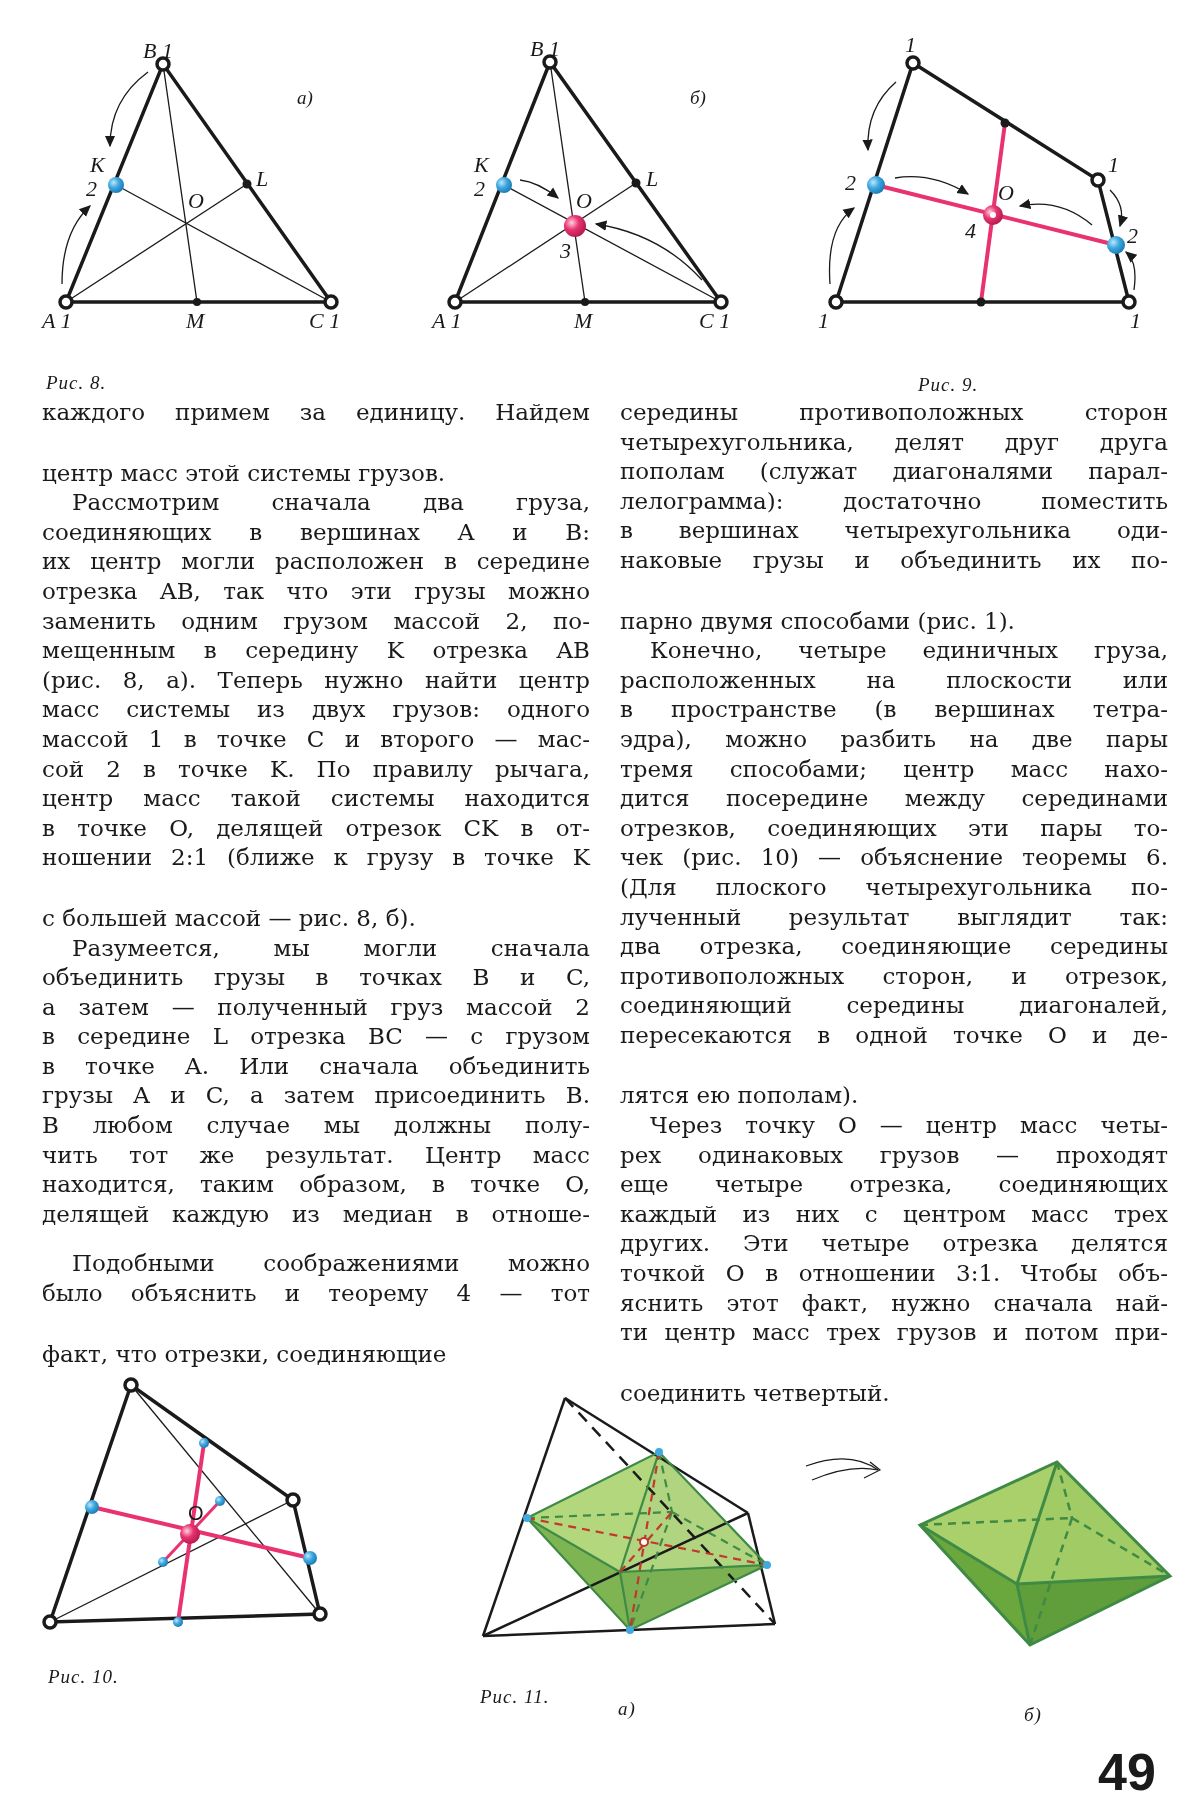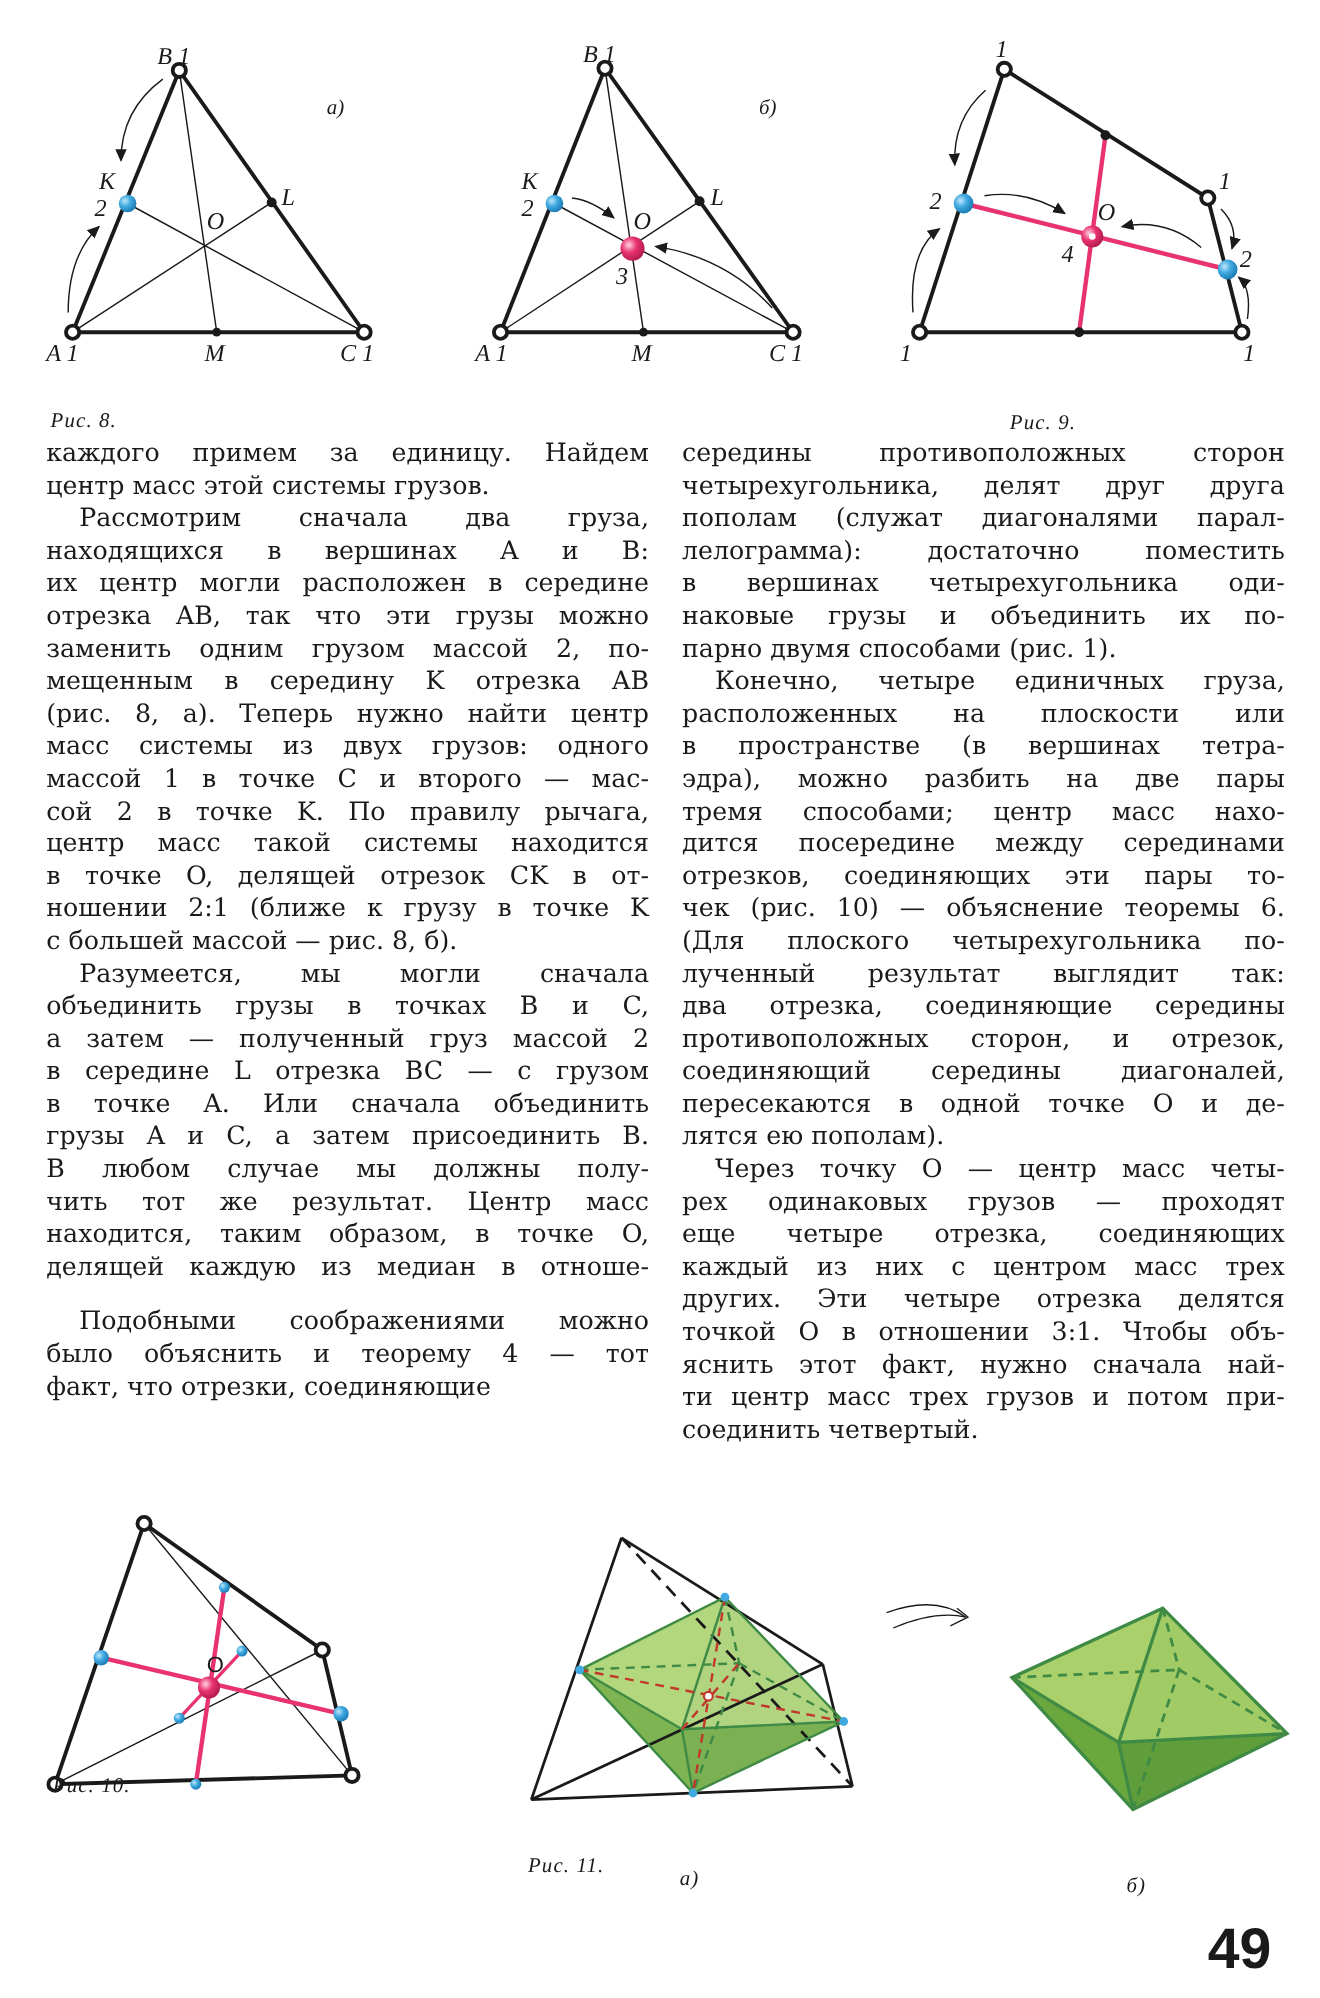--- a/index.html
+++ b/index.html
@@ -4,21 +4,21 @@
 <style>
   html, body { margin:0; padding:0; background:#ffffff; }
   body { width:1200px; height:1816px; position:relative; overflow:hidden;
          font-family:"DejaVu Serif","Liberation Serif",serif; color:#1a1a1a; }
   .fig { position:absolute; }
   .fig svg { display:block; overflow:visible; }
   .lbl { font-family:"Liberation Serif","DejaVu Serif",serif; font-style:italic; font-size:22px; fill:#1a1a1a; }
   .cap { position:absolute; font-family:"Liberation Serif","DejaVu Serif",serif; font-style:italic; font-size:19px; letter-spacing:1px;margin-top:24px; }
   .col { position:absolute; width:548px; font-size:23px; line-height:29.6px; }
   .col p { margin:0; text-align:justify; text-align-last:justify; }
-  .col p.last { text-align-last:left; }
+  .col p.last { text-align-last:left;margin-top:31px; }
   .col p.ind { text-indent:30px; }
   .col .gap { height:20px; }
   .page-num { position:absolute; left:1098px; top:1742px; font-family:Liberation Sans, sans-serif;
               font-size:52px; font-weight:bold; }
 </style>
 </head>
 <body>
 
 <div class="fig" style="left:0;top:0;">
   <svg width="400" height="340">
@@ -128,21 +128,21 @@
     <text class="lbl" x="198" y="200">O</text>
     <text class="lbl" x="165" y="238">4</text>
   </svg>
 </div>
 <div class="cap" style="left:918px;top:350px;">Рис. 9.</div>
 
 <div class="col" id="left-col" style="left:42px;top:398px;">
     <p>каждого примем за единицу. Найдем</p>
     <p class="last">центр масс этой системы грузов.</p>
     <p class="ind">Рассмотрим сначала два груза,</p>
-    <p>находящихся в вершинах A  и B:</p>
+    <p>соединяющих в вершинах A  и B:</p>
     <p>их центр  могли расположен в середине</p>
     <p>отрезка AB, так что эти грузы можно</p>
     <p>заменить одним грузом массой 2, по-</p>
     <p>мещенным в середину K отрезка AB</p>
     <p>(рис. 8, а). Теперь нужно найти центр</p>
     <p>масс системы из двух грузов: одного</p>
     <p>массой 1 в точке C и второго — мас-</p>
     <p>сой 2 в точке K. По правилу рычага,</p>
     <p>центр масс такой системы находится</p>
     <p>в точке O, делящей отрезок CK в от-</p>
@@ -217,21 +217,21 @@
     <circle cx="72" cy="147" r="7" fill="url(#gb)"></circle>
     <circle cx="290" cy="198" r="7" fill="url(#gb)"></circle>
     <circle cx="184" cy="83" r="5" fill="url(#gb)"></circle>
     <circle cx="158" cy="262" r="5" fill="url(#gb)"></circle>
     <circle cx="200" cy="141" r="5" fill="url(#gb)"></circle>
     <circle cx="143" cy="202" r="5" fill="url(#gb)"></circle>
     <circle cx="170" cy="174" r="10" fill="url(#gr)"></circle>
     <text class="lbl" x="168" y="160" style="font-style:normal;font-family:'Liberation Sans',sans-serif;font-size:20px">O</text>
   </svg>
 </div>
-<div class="cap" style="left:48px;top:1589px;">Рис. 10.</div>
+<div class="cap" style="left:48px;top:1642px;">Рис. 10.</div>
 
 <div class="fig" style="left:440px;top:1360px;">
   <svg width="360" height="300">
     <polygon points="87,158 219,92 327,205 190,270" fill="#8fc24a" fill-opacity="0.7"></polygon>
     <polygon points="87,158 219,92 180,212" fill="#b5d87a" fill-opacity="0.6"></polygon>
     <polygon points="180,212 327,205 190,270" fill="#5f9e3a" fill-opacity="0.65"></polygon>
     <polygon points="87,158 180,212 190,270" fill="#6aa83e" fill-opacity="0.7"></polygon>
     <g stroke="#1a1a1a" stroke-width="2.5" fill="none">
       <line x1="43" y1="276" x2="125" y2="38"></line>
       <line x1="125" y1="38" x2="308" y2="153"></line>

